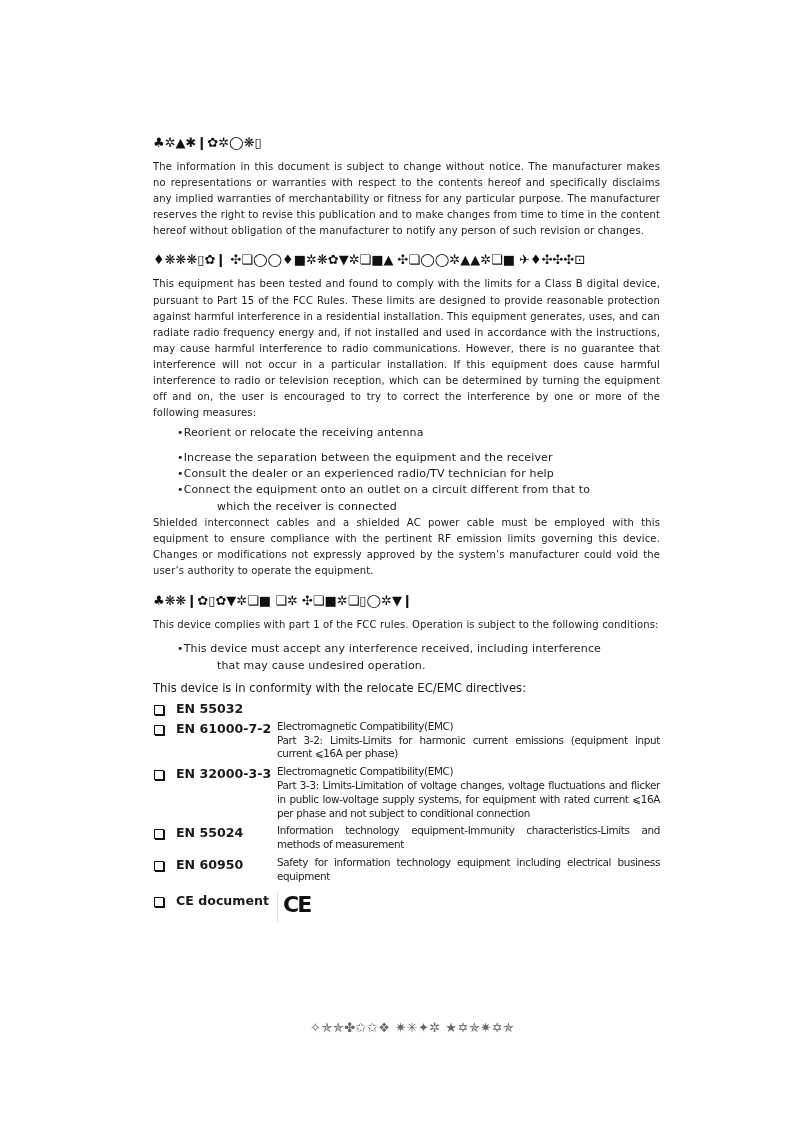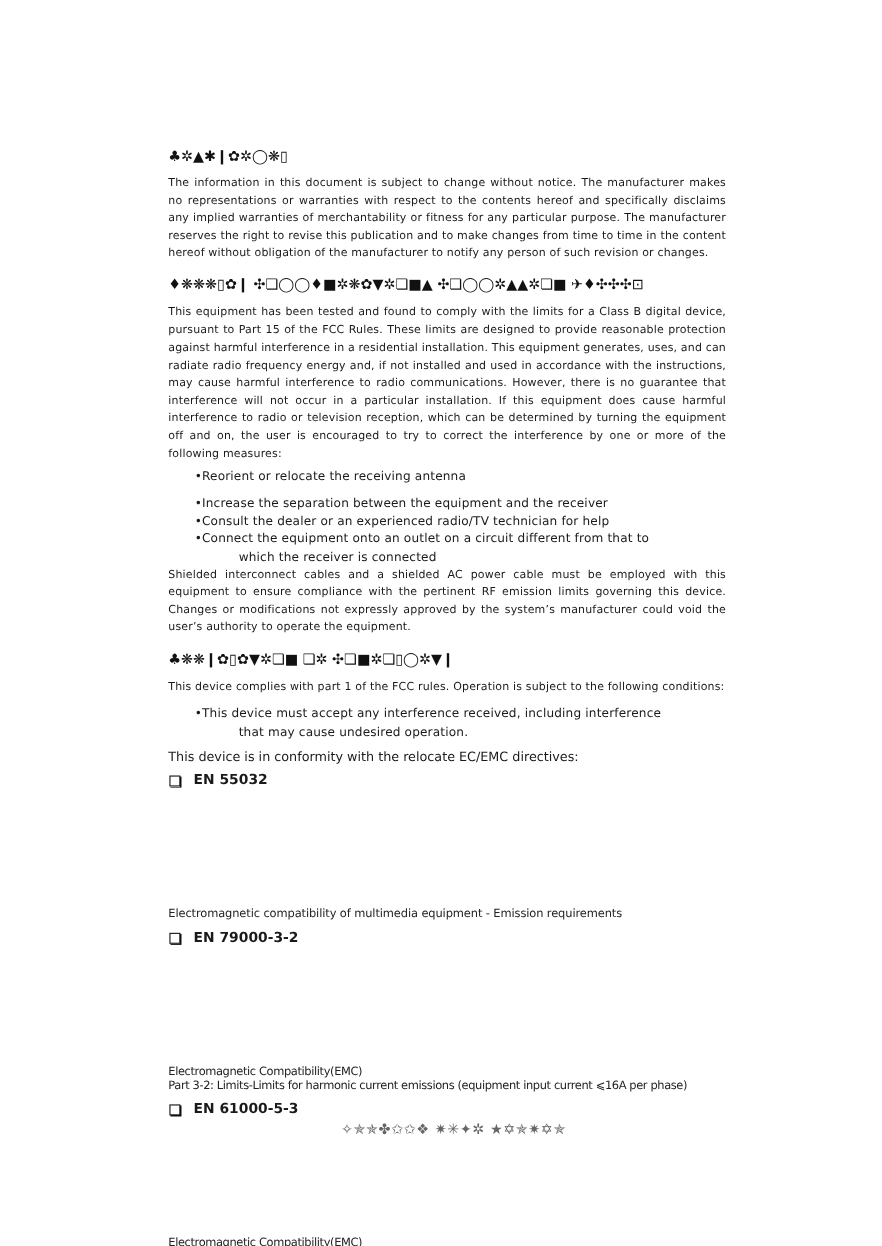--- a/index.html
+++ b/index.html
@@ -10,27 +10,27 @@
   .heading { margin: 0 0 7px 0; }
   .para { font-size: 10px; line-height: 16.1px; text-align: justify; margin: 0; letter-spacing: 0.15px; }
   .para.j { text-align-last: left; }
   .bullets { margin: 4px 0 0 0; padding: 0; list-style: none; }
   .bullets li { font-size: 11px; line-height: 16.3px; padding-left: 24px; letter-spacing: 0.15px; }
   .bullets li .cont { display: block; padding-left: 40px; }
   .bullets li.gap { margin-top: 8px; }
   .sec { margin-top: 12px; }
   .sec2 { margin-top: 13px; }
   .conformity { font-size: 11.6px; line-height: 16px; margin-top: 6px; }
-  .std-row { display: flex; margin-top: 4px; flex-direction: column; }
+  .std-row { display: flex; margin-top: 4px; }
   .std-left { width: 124px; flex: 0 0 124px; font-weight: bold; font-size: 12.6px; display: flex; align-items: flex-start; padding-top: 1px; }
   .checkbox { display: inline-block; width: 8px; height: 8px; border: 1.3px solid #111; margin: 4px 12px 0 1px; flex: 0 0 auto; box-shadow: 1px 1px 0 #111; }
   .std-desc { font-size: 10.4px; line-height: 13.8px; color: #222; flex: 1; text-align: justify; letter-spacing: -0.1px; }
   .std-desc.tight { letter-spacing: -0.35px; }
   .ce-row { display: flex; margin-top: 8px; }
-  .ce-mark { border-left: 1px solid #ddd; padding-left: 5px; height: 30px; display: flex; align-items: flex-end; }
+  .ce-mark { border-left: 1px solid #ddd; padding-left: 5px; height: 30px; display: flex; align-items: flex-start; }
   .ce-mark span { font-family: "DejaVu Sans", sans-serif; font-size: 22px; font-weight: bold; letter-spacing: -2px; color: #111; }
   .footer { position: absolute; left: 310px; top: 1020px; color: #666; font-size: 13px; letter-spacing: 0.5px; white-space: nowrap; }
 </style>
 </head>
 <body>
 
 <div class="page">
 
   <div class="dingbat heading">♣✲▲✱❙✿✲◯❋▯</div>
   <p class="para">The information in this document is subject to change without notice. The manufacturer makes no representations or warranties with respect to the contents hereof and specifically disclaims any implied warranties of merchantability or fitness for any particular purpose. The manufacturer reserves the right to revise this publication and to make changes from time to time in the content hereof without obligation of the manufacturer to notify any person of such revision or changes.</p>
@@ -51,37 +51,43 @@
     <li class="gap"><span>•This device must accept any interference received, including interference</span><span class="cont">that may cause undesired operation.</span></li>
   </ul>
   <div class="conformity">This device is in conformity with the relocate EC/EMC directives:</div>
 
   <div>
     <div class="std-row">
       <div class="std-left">
           <span class="checkbox"></span>
           <span>EN 55032</span>
         </div>
-      <div class="std-desc">Electromagnetic compatibility of multimedia equipment - Emission requirements</div>
     </div>
     <div class="std-row">
       <div class="std-left">
           <span class="checkbox"></span>
-          <span>EN 79000-3-2</span>
+          <span>EN 61000-7-2</span>
         </div>
       <div class="std-desc tight" style="white-space:pre-line;">Electromagnetic Compatibility(EMC)
 Part 3-2: Limits-Limits for harmonic current emissions (equipment input current ⩽16A per phase)</div>
     </div>
     <div class="std-row">
       <div class="std-left">
           <span class="checkbox"></span>
-          <span>EN 61000-5-3</span>
+          <span>EN 32000-3-3</span>
         </div>
       <div class="std-desc tight" style="white-space:pre-line;">Electromagnetic Compatibility(EMC)
 Part 3-3: Limits-Limitation of voltage changes, voltage fluctuations and flicker in public low-voltage supply systems, for equipment with rated current ⩽16A per phase and not subject to conditional connection</div>
+    </div>
+    <div class="std-row">
+      <div class="std-left">
+          <span class="checkbox"></span>
+          <span>EN 55024</span>
+        </div>
+      <div class="std-desc tight">Information technology equipment-Immunity characteristics-Limits and methods of measurement</div>
     </div>
     <div class="std-row">
       <div class="std-left">
           <span class="checkbox"></span>
           <span>EN 60950</span>
         </div>
       <div class="std-desc tight">Safety for information technology equipment including electrical business equipment</div>
     </div>
     <div class="ce-row">
       <div class="std-left">

